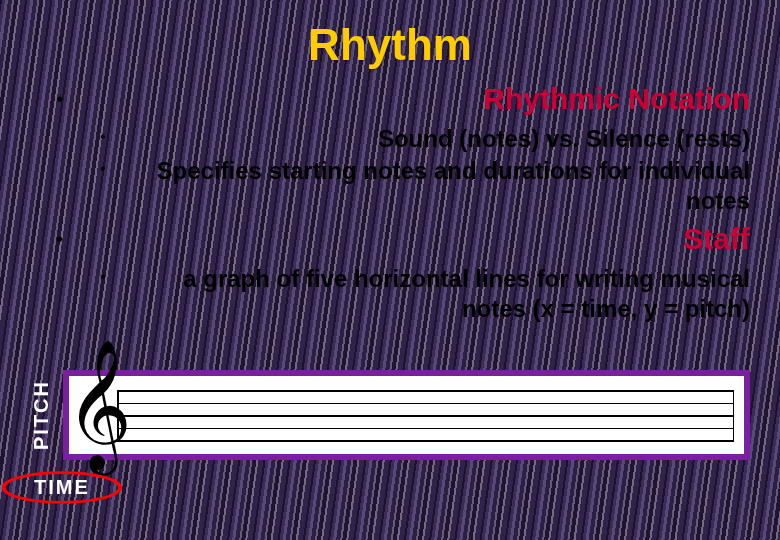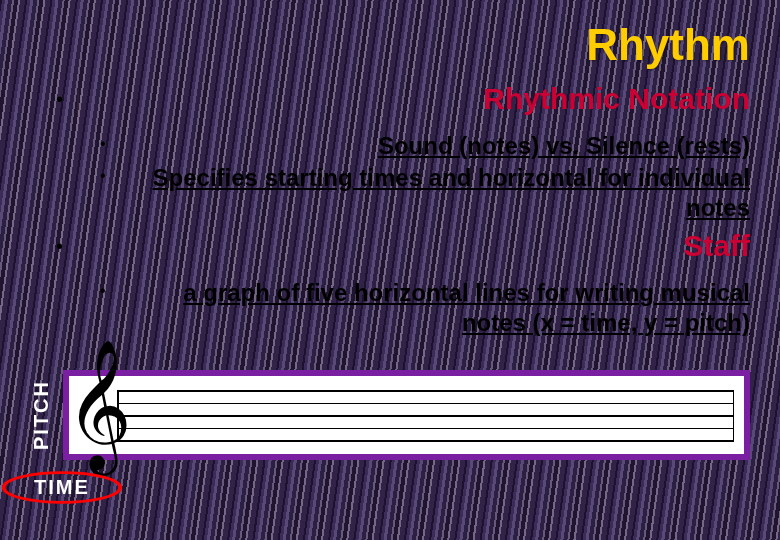--- a/index.html
+++ b/index.html
@@ -33,39 +33,39 @@
       radial-gradient(2px 50px at 55% 30%, rgba(190,130,65,0.45), transparent 70%),
       radial-gradient(2px 70px at 75% 60%, rgba(200,140,70,0.4), transparent 70%),
       radial-gradient(2px 45px at 90% 40%, rgba(180,120,60,0.4), transparent 70%);
     mix-blend-mode: screen; opacity:0.35;
   }
   .slide {
     position: absolute; inset: 0;
     padding: 20px 30px 20px 30px;
   }
   .title {
-    text-align: right;
+    text-align: center;
     font-size: 44px;
     font-weight: bold;
     color: #ffcc00;
     margin-bottom: 12px;
     text-shadow: 1px 1px 2px rgba(0,0,0,0.4);
   }
   ul { list-style: none; }
   .lvl1 { padding-left: 50px; }
   .lvl1 > li { position: relative; margin-bottom: 6px; text-align: right; }
   .lvl1 > li::before {
     content: "•"; position: absolute; left: -24px; top: 6px;
     color: #000; font-size: 20px;
   }
   .lvl1-head {
     color: #cc0033; font-weight: bold; font-size: 30px;
     text-shadow: 0 0 1px rgba(0,0,0,0.3);
   }
-  .lvl2 { padding-left: 40px; margin-top: 15px; text-decoration: underline; }
+  .lvl2 { padding-left: 40px; margin-top: 8px; }
   .lvl2 > li { position: relative; margin-bottom: 2px; }
   .lvl2 > li::before {
     content: "•"; position: absolute; left: -20px; top: 4px;
     color: #000; font-size: 16px;
   }
   .lvl2-text { color: #000; font-weight: bold; font-size: 24px; line-height: 1.25; }
 
   .staff-area {
     position: absolute;
     left: 30px; right: 30px; top: 370px;
@@ -126,21 +126,21 @@
   <div class="title">Rhythm</div>
 
   <ul class="lvl1">
     <li>
       <div class="lvl1-head">Rhythmic Notation</div>
       <ul class="lvl2">
         <li>
           <div class="lvl2-text">Sound (notes) vs. Silence (rests)</div>
         </li>
         <li>
-          <div class="lvl2-text">Specifies starting times and horizontal for individual notes</div>
+          <div class="lvl2-text">Specifies starting notes and durations for individual notes</div>
         </li>
       </ul>
     </li>
     <li>
       <div class="lvl1-head">Staff</div>
       <ul class="lvl2">
         <li>
           <div class="lvl2-text">a graph of five horizontal lines for writing musical notes (x = time, y = pitch)</div>
         </li>
       </ul>

